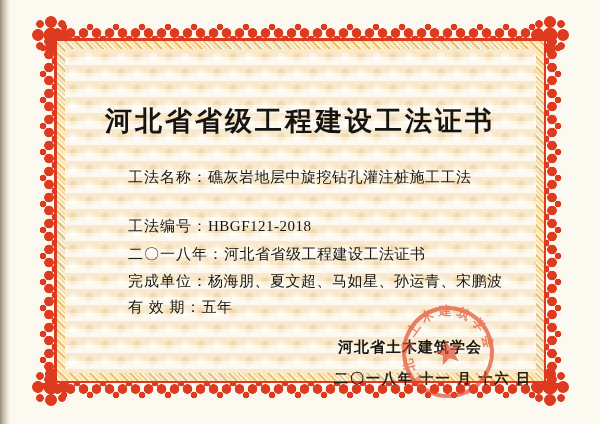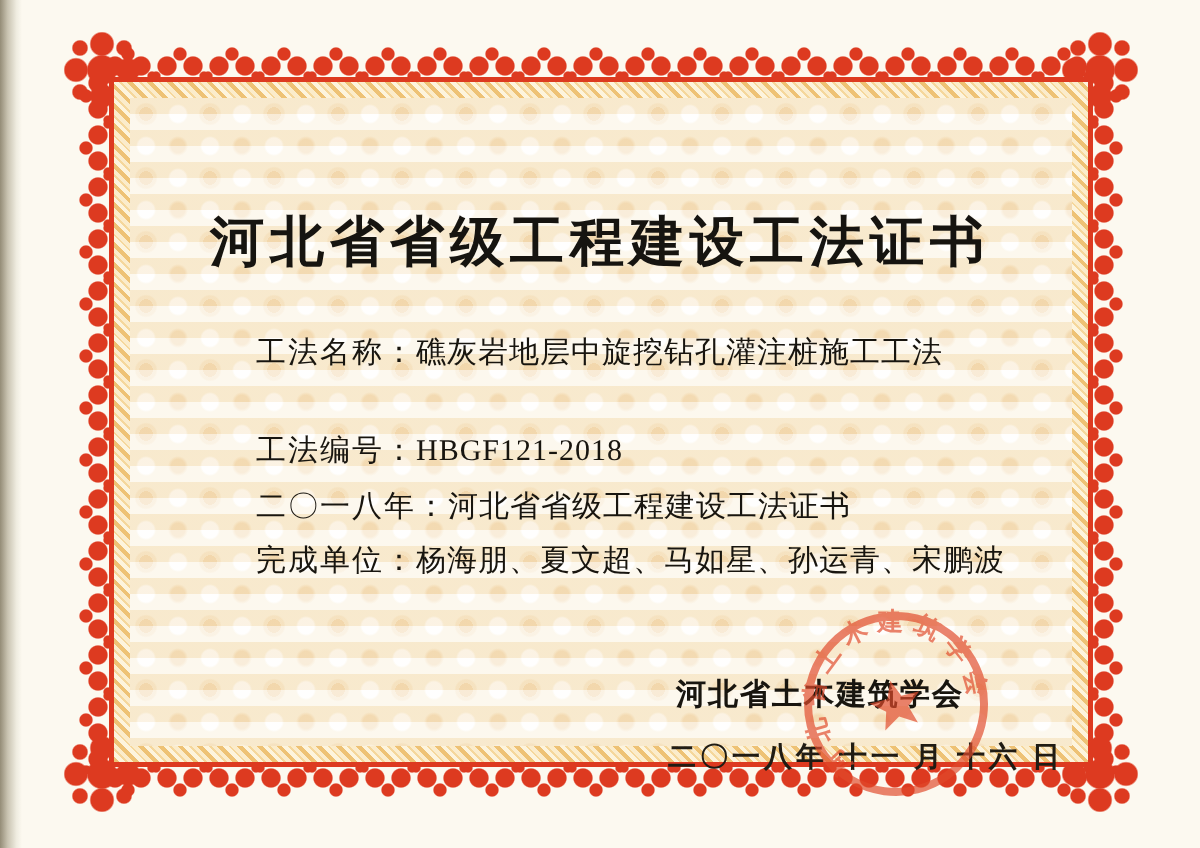--- a/index.html
+++ b/index.html
@@ -117,20 +117,23 @@
   </div>
   <div class="frow f1">
     <span class="flabel">工法编号：</span><span class="fvalue">HBGF121-2018</span>
   </div>
   <div class="frow f2">
     <span class="flabel">二〇一八年：</span><span class="fvalue">河北省省级工程建设工法证书</span>
   </div>
   <div class="frow f3">
     <span class="flabel">完成单位：</span><span class="fvalue">杨海朋、夏文超、马如星、孙运青、宋鹏波</span>
   </div>
+  <div class="frow f4">
+    <span class="flabel">有 效 期：</span><span class="fvalue">五年</span>
+  </div>
 
   <div class="issuer">河北省土木建筑学会</div>
   <div class="idate">二〇一八年 十一 月 十六 日</div>
 
   <svg class="seal" viewBox="0 0 104 104">
     <g opacity="0.68" transform="rotate(-14 52 52)">
       <circle cx="52" cy="52" r="44" fill="none" stroke="#e14a2b" stroke-width="4"></circle>
       <path id="sealArc" d="M 28 80 A 37 37 0 1 1 76 80" fill="none"></path>
       <text font-size="12.5" font-weight="bold" fill="#e14a2b" letter-spacing="4.5" font-family="Liberation Serif, DejaVu Serif, serif">
         <textPath href="#sealArc" startOffset="5">河北省土木建筑学会</textPath>

